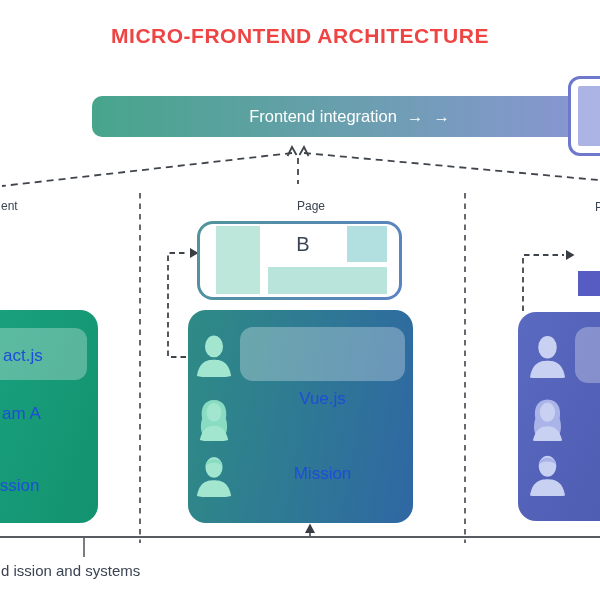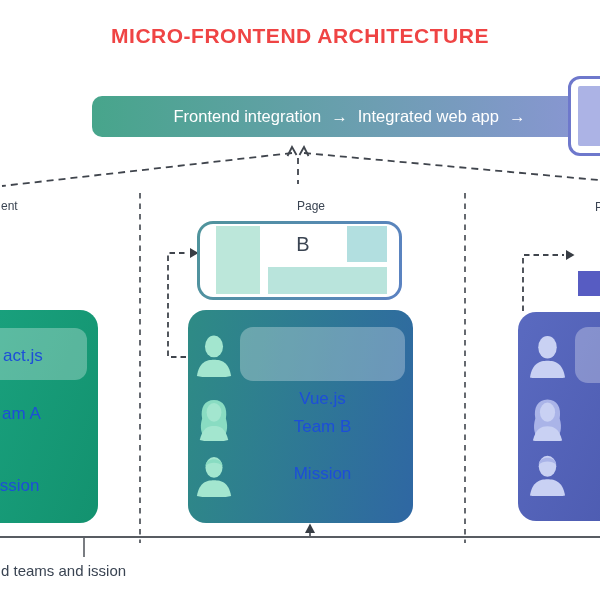--- a/index.html
+++ b/index.html
@@ -90,21 +90,20 @@
       <path d="M566,250 L574.5,255 L566,260 Z"></path>
       <path d="M310,523.5 L305,533 L315,533 Z"></path>
     </g>
   </svg>
 
   <div class="title">MICRO-FRONTEND ARCHITECTURE</div>
 
   <div class="banner">
     <span>Frontend integration</span>
     <span>→</span>
-    <span>Integrated web app</span>
     <span>→</span>
   </div>
 
   <div class="browser">
     <div class="browser-inner"></div>
   </div>
 
   <div class="label" style="left:1px;top:197px;">ent</div>
   <div class="label centered" style="left:289px;top:197px;width:44px;">Page</div>
   <div class="label" style="left:595px;top:198px;width:44px;">Page</div>
@@ -138,36 +137,35 @@
       <ellipse cx="20" cy="16.5" rx="7.8" ry="9.8" fill="var(--av-body)"></ellipse>
       <path d="M5,45.5 C8,33.5 13.5,31 20,31 C26.5,31 32,33.5 35,45.5 C25,48.5 15,48.5 5,45.5 Z" fill="var(--av-body)"></path>
     </svg>
     <svg class="avatar" style="left:7px;top:142px;" width="38" height="45" viewBox="0 0 40 46">
       <ellipse cx="20" cy="15.5" rx="9" ry="10.8" fill="var(--av-body)"></ellipse>
       <path d="M11,14 C11,4.5 29,4.5 29,14 C24.5,9.5 15.5,9.5 11,14 Z" fill="var(--av-hair)"></path>
       <path d="M2,45.5 C4.5,31.5 12,29 20,29 C28,29 35.5,31.5 38,45.5 C26,48.5 14,48.5 2,45.5 Z" fill="var(--av-body)"></path>
     </svg>
   </div>
   <div class="cardtext centered" style="left:240px;top:346px;width:165px;margin-top:43px;">Vue.js</div>
-  <div class="cardtext centered" style="left:240px;top:417px;width:165px;">Team B</div>
   <div class="cardtext centered" style="left:240px;top:464px;width:165px;">Mission</div>
 
   <div class="card card-purple">
     <div class="pill" style="left:57px;top:15px;width:70px;height:56px;"></div>
     <svg class="avatar" style="left:10px;top:21px;" width="39" height="45" viewBox="0 0 40 46">
       <ellipse cx="20" cy="14.5" rx="9.5" ry="11.5" fill="var(--av-body)"></ellipse>
       <path d="M2,45.5 C4.5,31 12,28.5 20,28.5 C28,28.5 35.5,31 38,45.5 C26,48.5 14,48.5 2,45.5 Z" fill="var(--av-body)"></path>
     </svg>
     <svg class="avatar" style="left:10px;top:84px;" width="39" height="45" viewBox="0 0 40 46">
       <path d="M20,3.5 C10,3.5 5.5,12 7.5,23 C4.5,33 7,40 11,44.5 L29,44.5 C33,40 35.5,33 32.5,23 C34.5,12 30,3.5 20,3.5 Z" fill="var(--av-hair)"></path>
       <ellipse cx="20" cy="16.5" rx="7.8" ry="9.8" fill="var(--av-body)"></ellipse>
       <path d="M5,45.5 C8,33.5 13.5,31 20,31 C26.5,31 32,33.5 35,45.5 C25,48.5 15,48.5 5,45.5 Z" fill="var(--av-body)"></path>
     </svg>
     <svg class="avatar" style="left:10px;top:139px;" width="39" height="45" viewBox="0 0 40 46">
       <ellipse cx="20" cy="15.5" rx="9" ry="10.8" fill="var(--av-body)"></ellipse>
       <path d="M11,14 C11,4.5 29,4.5 29,14 C24.5,9.5 15.5,9.5 11,14 Z" fill="var(--av-hair)"></path>
       <path d="M2,45.5 C4.5,31.5 12,29 20,29 C28,29 35.5,31.5 38,45.5 C26,48.5 14,48.5 2,45.5 Z" fill="var(--av-body)"></path>
     </svg>
   </div>
 
-  <div class="caption">d teams and ission</div>
+  <div class="caption">d ission and systems</div>
 
 </div>
 
 </body></html>

